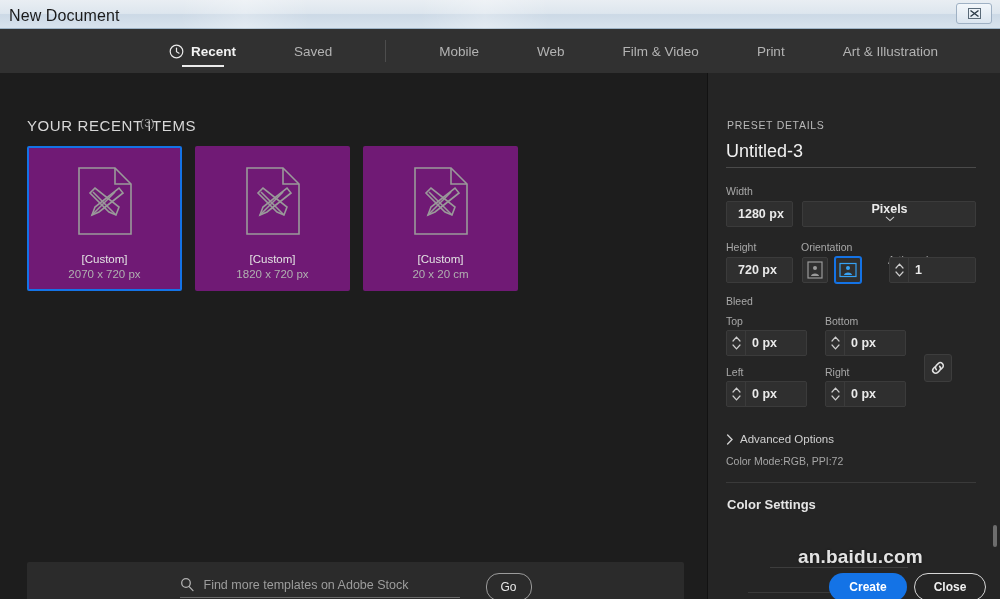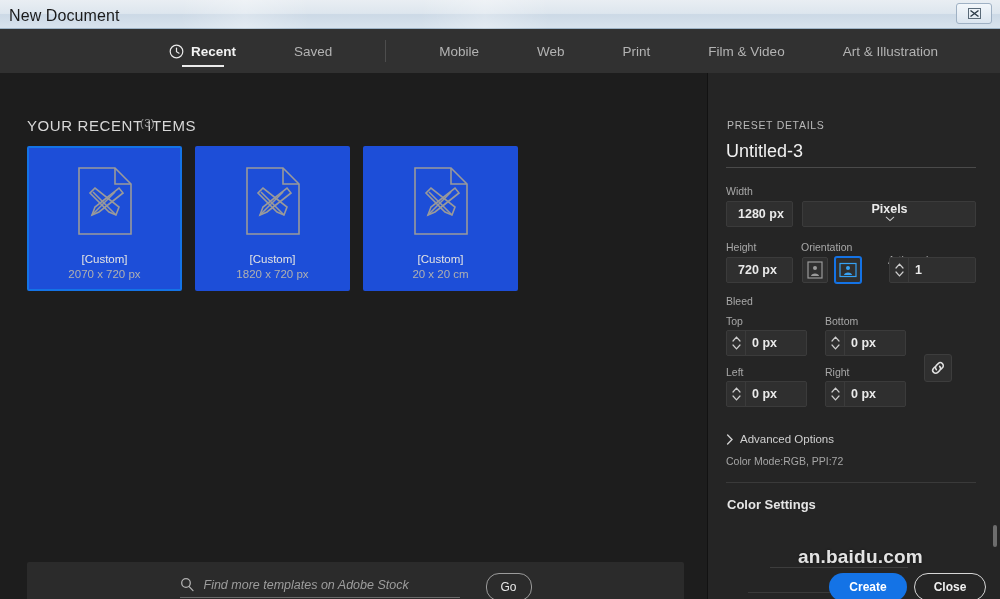--- a/index.html
+++ b/index.html
@@ -100,21 +100,21 @@
     font-size: 11.5px; color: #9a9a9a;
     letter-spacing: .3px;
   }
 
   .cards {
     position: absolute; left: 27px; top: 73px;
     display: flex; gap: 13px;
   }
   .card {
     width: 155px; height: 145px;
-    background: #1d4ed8;
+    background: #701a75;
     border: 2px solid transparent;
     border-radius: 2px;
     box-sizing: border-box;
     display: flex; flex-direction: column;
     align-items: center;
     cursor: pointer;
     position: relative;
   }
   .card.selected { border-color: #1473e6; }
   .card-thumb {
@@ -143,21 +143,20 @@
     gap: 12px;
   }
   .stock-field {
     display: flex; align-items: center; gap: 9px;
     border-bottom: 1px solid #6a6a6a;
     width: 280px; padding-bottom: 5px;
     margin-top: 2px;
   }
   .stock-placeholder {
     font-size: 12.5px; color: #9d9d9d;
-    font-style: italic;
     white-space: nowrap;
   }
   .go-btn {
     width: 44px; height: 26px;
     border: 1px solid #9b9b9b;
     border-radius: 13px;
     color: #e8e8e8; font-size: 12px;
     display: flex; align-items: center; justify-content: center;
     cursor: pointer;
     background: transparent;
@@ -375,24 +374,24 @@
           <span>Saved</span>
         </div>
         <div class="tab-sep"></div>
         <div class="tab">
           <span>Mobile</span>
         </div>
         <div class="tab">
           <span>Web</span>
         </div>
         <div class="tab">
+          <span>Film &amp; Video</span>
+        </div>
+        <div class="tab">
           <span>Print</span>
-        </div>
-        <div class="tab">
-          <span>Film &amp; Video</span>
         </div>
         <div class="tab">
           <span>Art &amp; Illustration</span>
         </div>
       </div>
     </div>
 
     <div class="leftpane">
 
       <div class="section-title">YOUR RECENT ITEMS</div>

